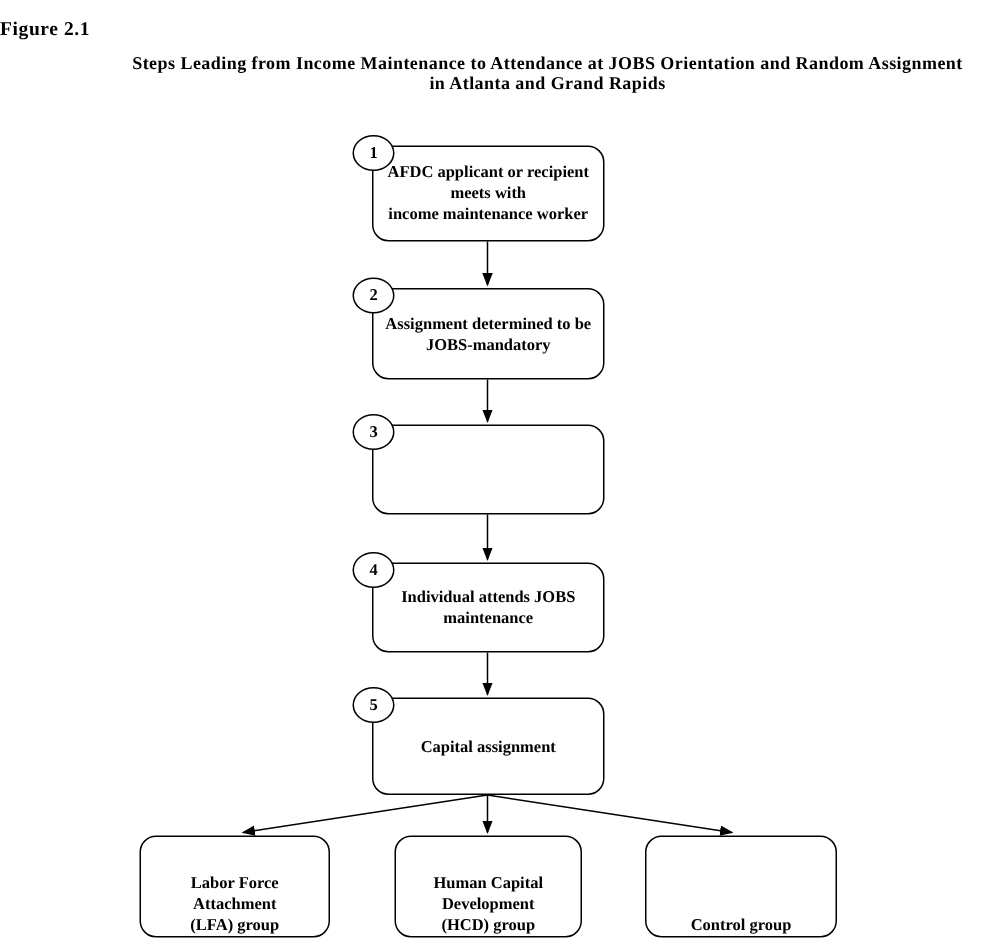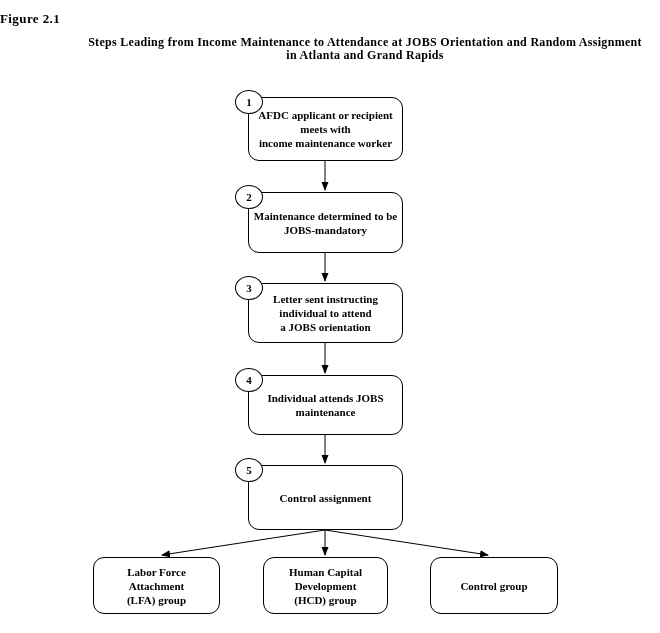--- a/index.html
+++ b/index.html
@@ -35,21 +35,21 @@
     text-align:center;font-size:11px;line-height:14px;
     box-sizing:border-box;
   }
   .node .label{white-space:pre-line;font-weight:bold;}
   .step{left:248px;width:155px;}
   .s1{top:97px;height:64px;}
   .s2{top:192px;height:61px;}
   .s3{top:283px;height:60px;}
   .s4{top:375px;height:60px;}
   .s5{top:465px;height:65px;}
-  .outcome{top:557px;height:57px;}
+  .outcome{top:557px;height:68px;align-items:flex-end;}
   .o1{left:93px;width:127px;}
   .o2{left:263px;width:125px;}
   .o3{left:430px;width:128px;}
   .badge{
     position:absolute;left:-14px;top:-8px;
     width:26px;height:22px;
     border:1px solid #000;border-radius:50%;
     background:#fff;
     display:flex;align-items:center;justify-content:center;
     font-size:11px;font-weight:bold;
@@ -81,40 +81,37 @@
 
   <div class="node step s1">
     <span class="badge">1</span>
     <div class="label">AFDC applicant or recipient
 meets with
 income maintenance worker</div>
   </div>
 
   <div class="node step s2">
     <span class="badge">2</span>
-    <div class="label">Maintenance determined to be
+    <div class="label">Assignment determined to be
 JOBS-mandatory</div>
   </div>
 
   <div class="node step s3">
     <span class="badge">3</span>
-    <div class="label">Letter sent instructing
-individual to attend
-a JOBS orientation</div>
   </div>
 
   <div class="node step s4">
     <span class="badge">4</span>
     <div class="label">Individual attends JOBS
 maintenance</div>
   </div>
 
   <div class="node step s5">
     <span class="badge">5</span>
-    <div class="label">Control assignment</div>
+    <div class="label">Capital assignment</div>
   </div>
 
   <div class="node outcome o1">
     <div class="label">Labor Force
 Attachment
 (LFA) group</div>
   </div>
 
   <div class="node outcome o3">
     <div class="label">Control group</div>

